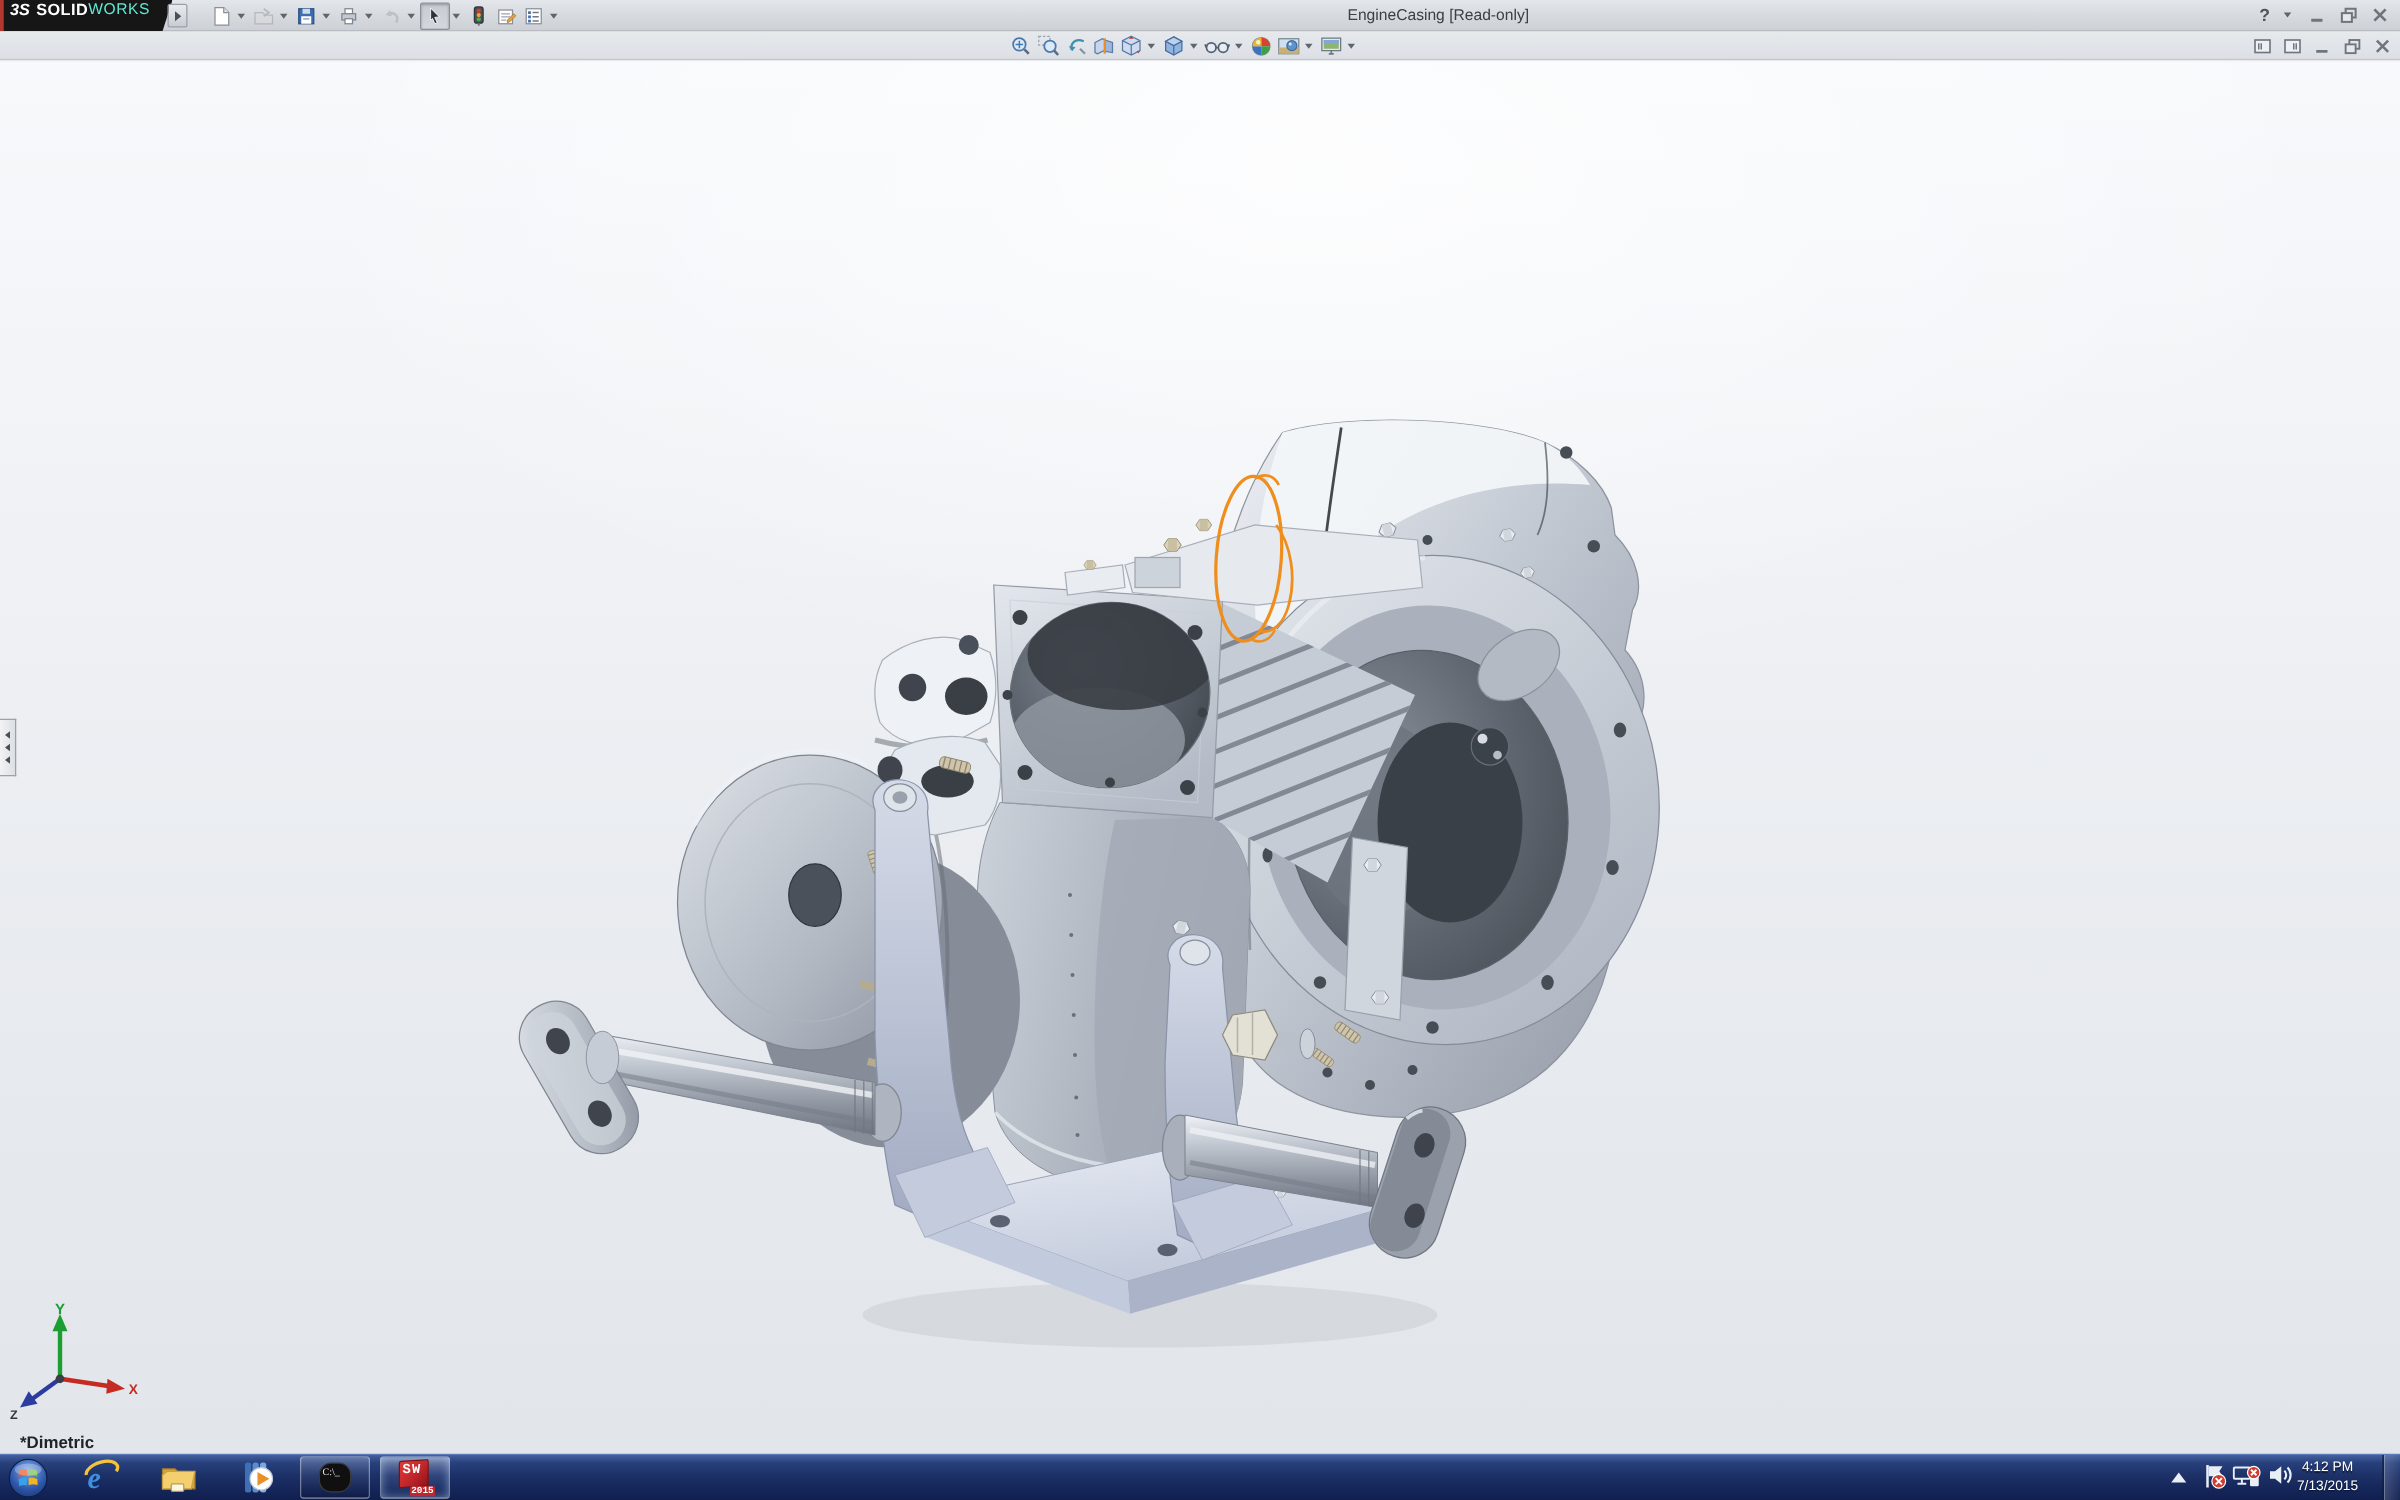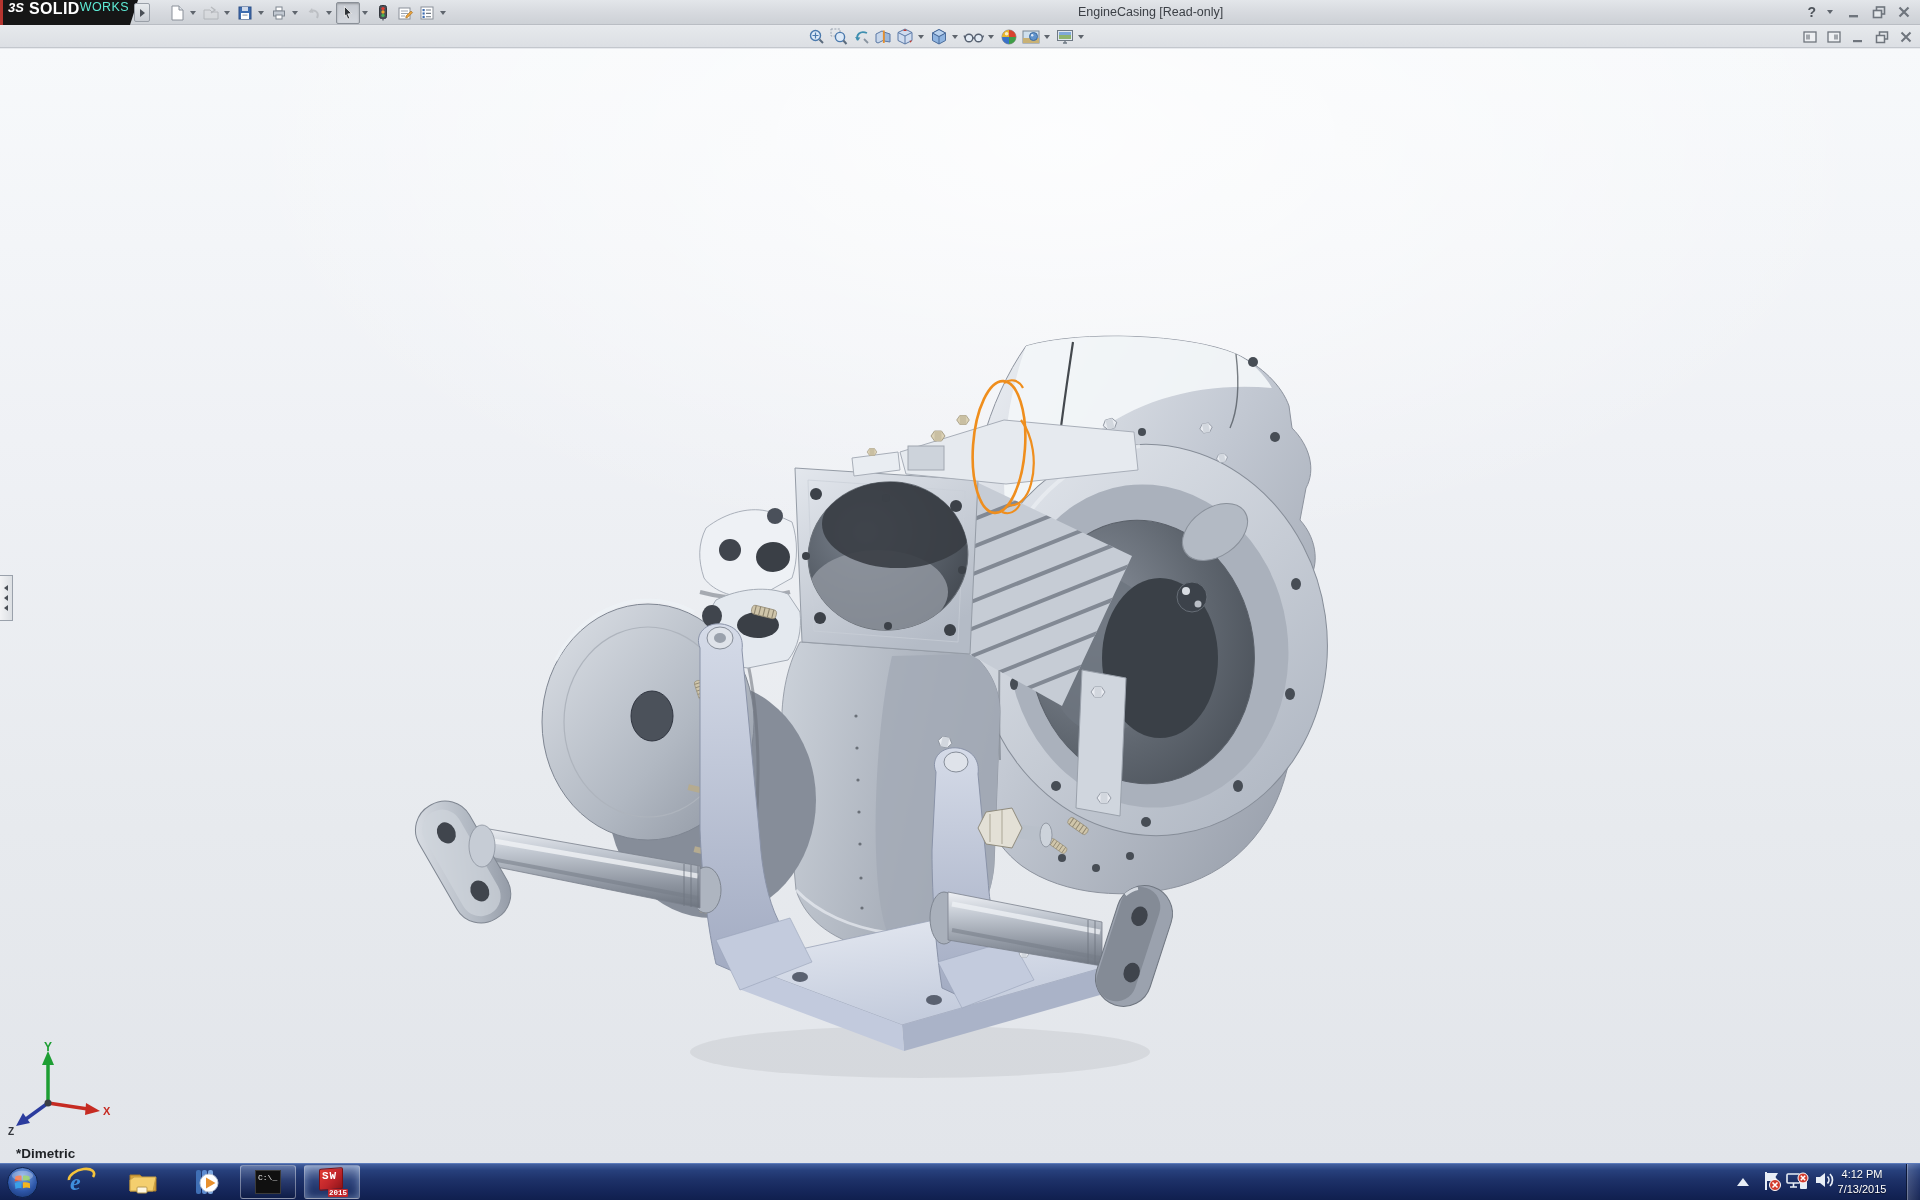--- a/index.html
+++ b/index.html
@@ -9,21 +9,21 @@
 
   
   .titlebar{position:absolute;left:0;top:0;width:1920px;height:25px;
     background:linear-gradient(180deg,#e3e6ea 0%,#d6d9de 55%,#cdd1d6 100%);
     border-bottom:1px solid #b9bdc3;}
   .logo{position:absolute;left:0;top:0;height:25px;width:138px;background:#161616;
     display:flex;align-items:flex-start;padding-left:8px;color:#fff;
     clip-path:polygon(0 0,138px 0,130px 100%,0 100%);}
   .logo-red{position:absolute;left:0;top:0;width:3px;height:25px;background:#b5352f;}
   .logo-mark{font-style:italic;font-weight:bold;font-size:13px;margin-right:5px;letter-spacing:0;}
-  .logo-bold{font-weight:bold;font-size:16px;letter-spacing:.4px;}
+  .logo-bold{font-weight:bold;font-size:13px;letter-spacing:.4px;}
   .logo-light{font-weight:normal;font-size:12.5px;letter-spacing:.4px;color:#5eead4;}
   .logo-tab{position:absolute;left:134px;top:3px;width:16px;height:19px;
     background:linear-gradient(180deg,#e8ebee,#c9cdd3);border:1px solid #9aa0a8;border-radius:2px;
     display:flex;align-items:center;justify-content:center;}
   .tri-r{width:0;height:0;border-top:4px solid transparent;border-bottom:4px solid transparent;border-left:5px solid #4a4f56;}
   .std-toolbar{position:absolute;left:166px;top:0;height:25px;display:flex;align-items:center;}
   .tbtn{display:flex;align-items:center;height:22px;padding:0 2px;border-radius:2px;}
   .tbtn svg{display:block;}
   .caret{width:0;height:0;border-left:3.5px solid transparent;border-right:3.5px solid transparent;
     border-top:4px solid #5f656d;margin:0 4px 0 2px;}
@@ -58,22 +58,22 @@
   .taskbar{position:absolute;left:0;top:1163px;width:1920px;height:37px;
     background:linear-gradient(180deg,#44609f 0%,#27407c 18%,#1d3168 45%,#15265a 75%,#101f4e 100%);
     border-top:1px solid #5d7cbb;}
   .orb{position:absolute;left:6px;top:2px;width:33px;height:33px;}
   .tk-icon{position:absolute;top:3px;width:30px;height:30px;display:flex;align-items:center;justify-content:center;}
   .tk-btn{position:absolute;top:1px;height:34px;width:56px;border:1px solid rgba(255,255,255,.38);border-radius:3px;
     background:linear-gradient(180deg,rgba(255,255,255,.22),rgba(255,255,255,.06) 45%,rgba(0,0,0,.12));
     display:flex;align-items:center;justify-content:center;}
   .tk-btn.active{background:linear-gradient(180deg,rgba(255,255,255,.34),rgba(170,200,255,.14) 45%,rgba(40,70,130,.25));
     box-shadow:inset 0 0 8px rgba(200,225,255,.5);font-family:Liberation Mono, monospace;}
-  .cmd-face{width:26px;height:24px;background:#101010;border:1px solid #3a3a3a;border-radius:0;
-    color:#e8e8e8;font-family:Liberation Mono, monospace;font-size:8px;padding:2px 0 0 2px;}
+  .cmd-face{width:26px;height:24px;background:#101010;border:1px solid #3a3a3a;border-radius:10px;
+    color:#e8e8e8;font-family:Liberation Serif, serif;font-size:8px;padding:2px 0 0 2px;}
   .sw-ico{position:relative;width:28px;height:28px;}
   .sw-cube{position:absolute;left:1px;top:0;width:24px;height:22px;
     background:linear-gradient(135deg,#e23a34 0%,#c0262b 55%,#8f1418 100%);
     border-radius:2px;transform:skewY(-4deg);border:1px solid #7d1013;}
   .sw-letters{position:absolute;left:4px;top:2px;color:#fff;font-weight:bold;font-size:11px;letter-spacing:1px;}
   .sw-year{position:absolute;right:-2px;bottom:-1px;background:#c0262b;color:#fff;font-weight:bold;
     font-size:7.5px;padding:0 1px;border-radius:1px;text-align:right;}
   .tray{position:absolute;right:0;top:0;height:37px;}
   .tray-item{position:absolute;top:6px;}
   .clock{position:absolute;right:26px;top:3px;width:64px;text-align:center;color:#fff;

